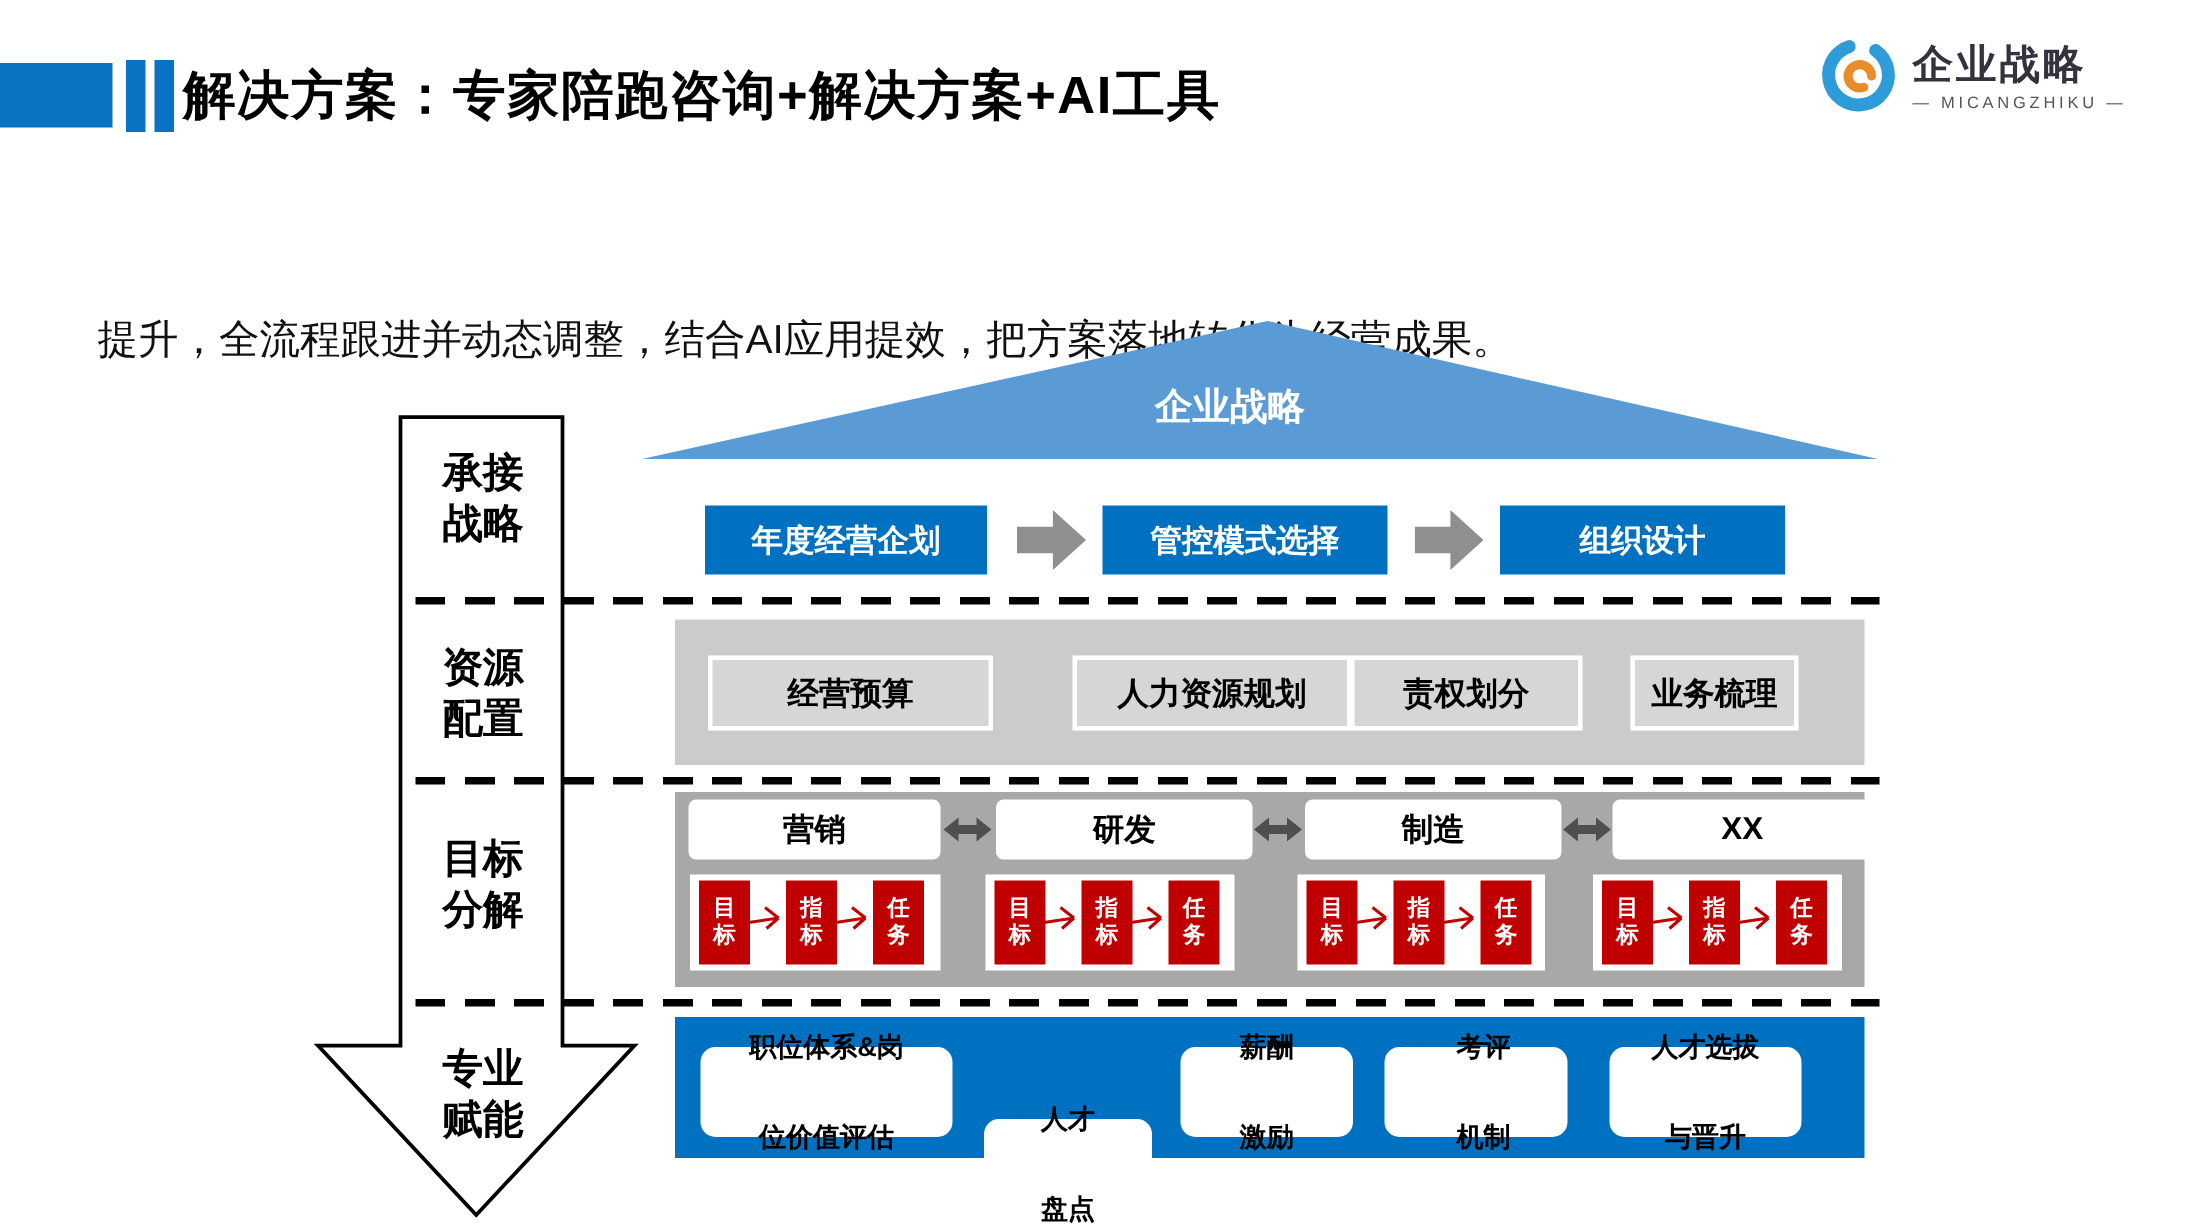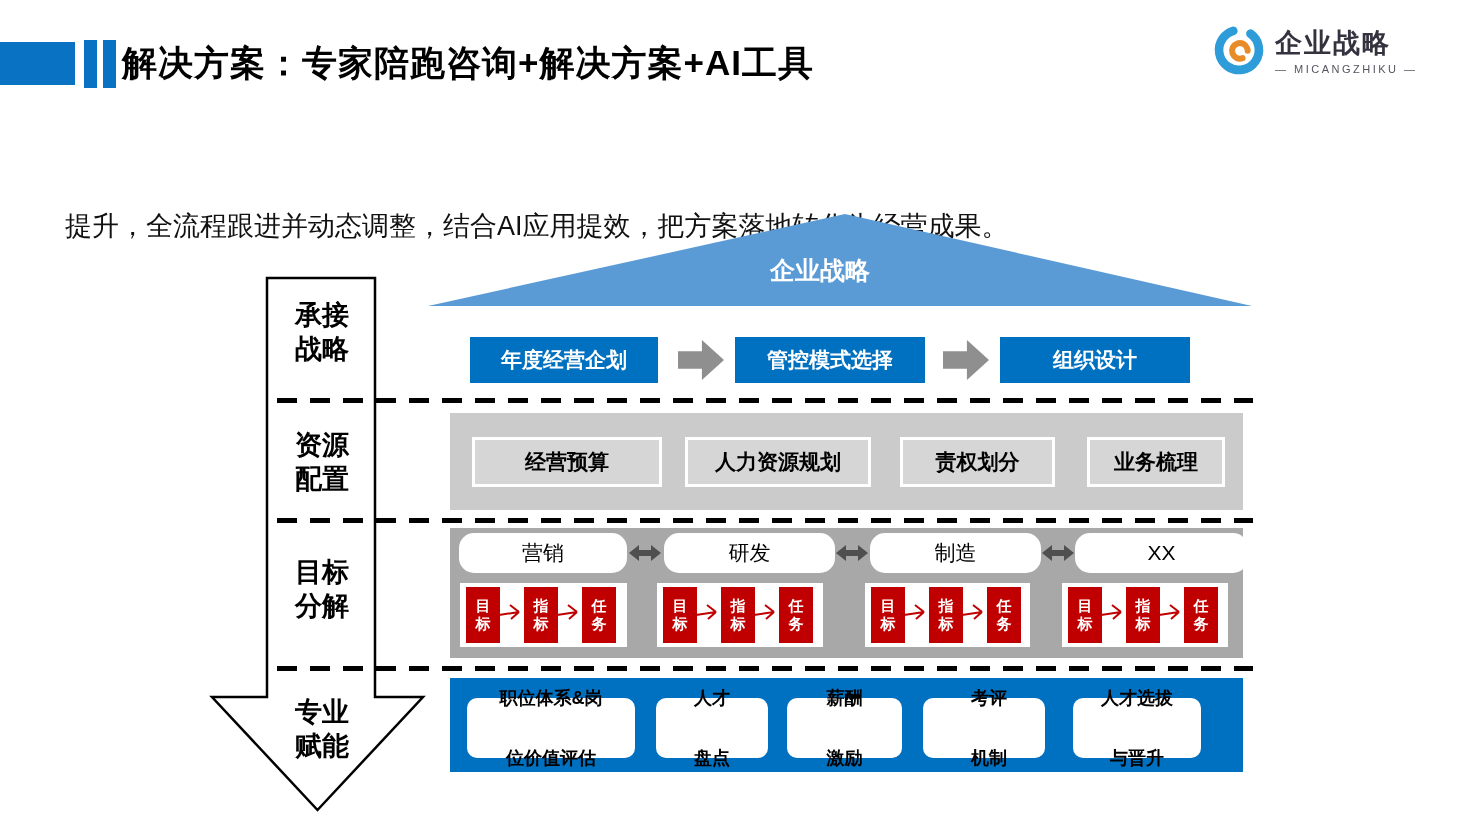--- a/index.html
+++ b/index.html
@@ -37,21 +37,21 @@
               clip-path:polygon(0 28%,52% 28%,52% 0,100% 50%,52% 100%,52% 72%,0 72%);}
 
   
   .panel{left:450px;width:793px;z-index:1;}
   .res-panel{top:413px;height:97px;background:#CBCBCB;}
   .graybox{top:437px;height:50px;background:#D6D6D6;border:3px solid #fff;box-sizing:border-box;
            font-size:21px;font-weight:bold;display:flex;align-items:center;justify-content:center;z-index:2;}
 
   
   .tgt-panel{top:528px;height:130px;background:#A8A8A8;}
-  .deptbox{top:533px;height:40px;background:#fff;border-radius:15px;font-size:21px;font-weight:normal;
+  .deptbox{top:533px;height:40px;background:#fff;border-radius:5px;font-size:21px;font-weight:bold;
            display:flex;align-items:center;justify-content:center;z-index:2;}
   .sync-arrow{top:542px;z-index:2;}
   .subpanel{top:583px;height:64px;background:#fff;z-index:2;}
   .redbox{position:absolute;top:4px;width:34px;height:56px;background:#C00000;color:#fff;
           font-size:15px;font-weight:bold;display:flex;align-items:center;justify-content:center;}
   .redbox span{display:block;width:16px;word-break:break-all;line-height:1.2;text-align:center;}
   .rb1{left:6px;} .rb2{left:64px;} .rb3{left:122px;}
   .chain-arrow{position:absolute;top:20px;} .ca1{left:38px;} .ca2{left:96px;}
 
   
@@ -102,23 +102,23 @@
   <div class="abs roof-label">企业战略</div>
 
   <div class="abs bluebox" style="left:470px;width:188px;">年度经营企划</div>
   <div class="abs flow-arrow" style="left:678px;"></div>
   <div class="abs bluebox" style="left:735px;width:190px;">管控模式选择</div>
   <div class="abs flow-arrow" style="left:943px;"></div>
   <div class="abs bluebox" style="left:1000px;width:190px;">组织设计</div>
 
   <div class="abs panel res-panel"></div>
   <div class="abs graybox" style="left:472px;width:190px;">经营预算</div>
-  <div class="abs graybox" style="left:685px;width:186px;">人力资源规划</div>
+  <div class="abs graybox" style="left:715px;width:186px;">人力资源规划</div>
   <div class="abs graybox" style="left:900px;width:155px;">责权划分</div>
-  <div class="abs graybox" style="left:1087px;width:138px;">业务梳理</div>
+  <div class="abs graybox" style="left:1087px;width:112px;">业务梳理</div>
 
   <div class="abs panel tgt-panel"></div>
 
   <div class="abs deptbox" style="left:459px;width:168px;">营销</div>
   <svg class="abs sync-arrow" style="left:629px;" width="32" height="22" viewBox="0 0 32 22">
       <polygon points="0,11 10,3 10,8 22,8 22,3 32,11 22,19 22,14 10,14 10,19" fill="#4F4F4F"></polygon>
     </svg>
   <div class="abs deptbox" style="left:664px;width:171px;">研发</div>
   <svg class="abs sync-arrow" style="left:836px;" width="32" height="22" viewBox="0 0 32 22">
       <polygon points="0,11 10,3 10,8 22,8 22,3 32,11 22,19 22,14 10,14 10,19" fill="#4F4F4F"></polygon>
@@ -199,21 +199,21 @@
     <div class="redbox rb3">
         <span>任务</span>
       </div>
   </div>
 
   <div class="abs panel ena-panel"></div>
   <div class="abs whitebox" style="left:467px;width:168px;">
       <span>职位体系&amp;岗</span>
       <span>位价值评估</span>
     </div>
-  <div class="abs whitebox" style="left:656px;width:112px;">
+  <div class="abs whitebox" style="left:656px;width:112px;margin-top:48px;">
       <span>人才</span>
       <span>盘点</span>
     </div>
   <div class="abs whitebox" style="left:787px;width:115px;">
       <span>薪酬</span>
       <span>激励</span>
     </div>
   <div class="abs whitebox" style="left:923px;width:112px;padding-left:10px;">
       <span>考评</span>
       <span>机制</span>

